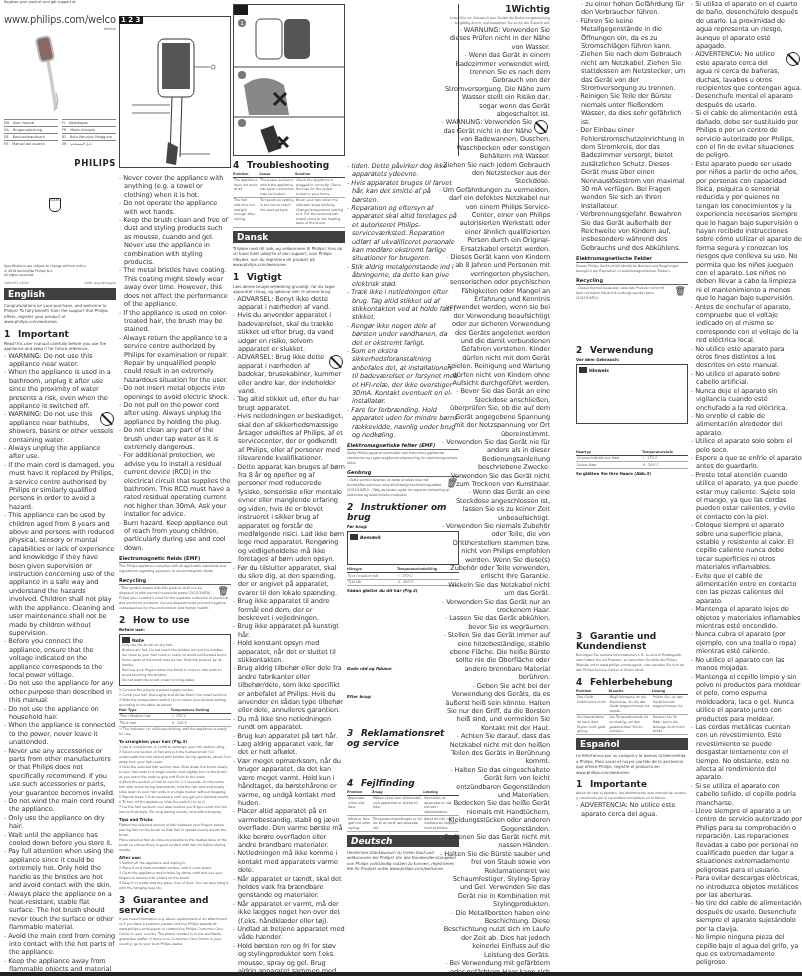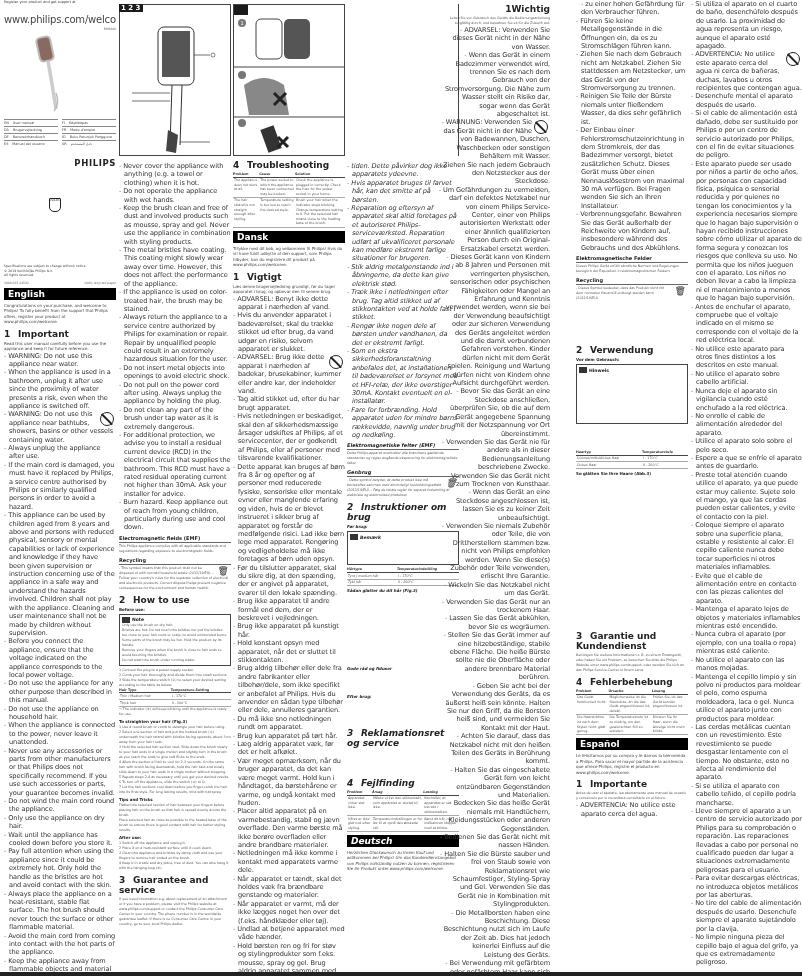--- a/index.html
+++ b/index.html
@@ -12,21 +12,21 @@
   .c4 { left: 347px; width: 112px; font-style: italic; }
   .c5 { left: 438px; width: 112px; text-align: right; }
   .c6 { left: 576px; width: 112px; }
   .c7 { left: 691px; width: 111px; }
   .bottom-rule { position: absolute; left: 0; right: 0; bottom: 0; height: 4px; background: #222; }
 
   .tiny { font-size: 3.3px; line-height: 5px; color: #555; }
   .small { font-size: 4px; line-height: 5.5px; color: #444; }
   .bul { font-size: 6.6px; line-height: 8.4px; color: #333; padding-left: 5px; text-indent: -5px; letter-spacing: -0.1px; }
   .bul::before { content: "- "; color: #777; }
-  .lang-bar { background: #000000; color: #fff; font-size: 9px; font-weight: bold; padding: 1px 4px; margin: 3px 0; }
+  .lang-bar { background: #404040; color: #fff; font-size: 9px; font-weight: bold; padding: 1px 4px; margin: 3px 0; }
   .h1 { font-size: 9px; font-weight: bold; margin: 4px 0 2px; color: #222; }
   .h1 .num { display: inline-block; width: 14px; }
   .h2 { font-size: 5px; font-weight: bold; border-bottom: 0.7px solid #666; margin: 3px 0 1px; padding-bottom: 1px; }
   .sub { font-size: 4px; font-weight: bold; margin: 2px 0 1px; }
   .note-box { border: 0.8px solid #444; padding: 2px; margin: 2px 0; }
   .note-head { font-size: 4.5px; font-weight: bold; display: flex; align-items: center; gap: 2px; }
   .note-icon { width: 8px; height: 6px; background: #333; display: inline-block; }
   .tbl { width: 100%; border-collapse: collapse; font-size: 3.3px; line-height: 4.6px; color: #555; }
   .tbl th { text-align: left; border-bottom: 0.7px solid #444; font-weight: bold; color: #333; }
   .tbl td { vertical-align: top; padding: 0.5px 1px; border-bottom: 0.5px solid #aaa; }
@@ -128,38 +128,38 @@
   <div class="bul">Do not wind the main cord round the appliance.</div>
   <div class="bul">Only use the appliance on dry hair.</div>
   <div class="bul">Wait until the appliance has cooled down before you store it.</div>
   <div class="bul">Pay full attention when using the appliance since it could be extremely hot. Only hold the handle as the bristles are hot and avoid contact with the skin.</div>
   <div class="bul">Always place the appliance on a heat-resistant, stable flat surface. The hot brush should never touch the surface or other flammable material.</div>
   <div class="bul">Avoid the main cord from coming into contact with the hot parts of the appliance.</div>
   <div class="bul">Keep the appliance away from flammable objects and material when it is switched on.</div>
 </div>
 
 <div class="col c2">
-  <div class="fig-box" style="height:152px;margin-top:4px;">
+  <div class="fig-box" style="height:152px;margin-top:16px;">
     <span class="fig-label">1 2 3</span>
     <svg width="110" height="150" viewBox="0 0 110 150">
       <rect x="38" y="22" width="36" height="58" rx="6" fill="#fff" stroke="#333" stroke-width="1"></rect>
       <rect x="42" y="26" width="28" height="46" fill="#555"></rect>
       <path d="M52 80 L50 140 M62 80 L60 140" stroke="#333" stroke-width="1" fill="none"></path>
       <path d="M48 125 L58 130 L56 148 L46 146 Z" fill="#444"></path>
       <line x1="74" y1="50" x2="90" y2="50" stroke="#333" stroke-width="0.7"></line>
       <circle cx="93" cy="50" r="2" fill="none" stroke="#333" stroke-width="0.6"></circle>
       <line x1="12" y1="88" x2="50" y2="88" stroke="#333" stroke-width="0.7"></line>
       <line x1="12" y1="96" x2="50" y2="96" stroke="#333" stroke-width="0.7"></line>
       <line x1="60" y1="137" x2="90" y2="137" stroke="#333" stroke-width="0.7"></line>
     </svg>
   </div>
   <div style="height:6px"></div>
   <div class="bul">Never cover the appliance with anything (e.g. a towel or clothing) when it is hot.</div>
   <div class="bul">Do not operate the appliance with wet hands.</div>
-  <div class="bul">Keep the brush clean and free of dust and involved products such as mousse, spray and gel. Never use the appliance in combination with styling products.</div>
+  <div class="bul">Keep the brush clean and free of dust and styling products such as mousse, cuando and gel. Never use the appliance in combination with styling products.</div>
   <div class="bul">The metal bristles have coating. This coating might slowly wear away over time. However, this does not affect the performance of the appliance.</div>
   <div class="bul">If the appliance is used on color-treated hair, the brush may be stained.</div>
   <div class="bul">Always return the appliance to a service centre authorized by Philips for examination or repair. Repair by unqualified people could result in an extremely hazardous situation for the user.</div>
   <div class="bul">Do not insert metal objects into openings to avoid electric shock.</div>
   <div class="bul">Do not pull on the power cord after using. Always unplug the appliance by holding the plug.</div>
   <div class="bul">Do not clean any part of the brush under tap water as it is extremely dangerous.</div>
   <div class="bul">For additional protection, we advise you to install a residual current device (RCD) in the electrical circuit that supplies the bathroom. This RCD must have a rated residual operating current not higher than 30mA. Ask your installer for advice.</div>
   <div class="bul">Burn hazard. Keep appliance out of reach from young children, particularly during use and cool down.</div>
   <div class="h2">Electromagnetic fields (EMF)</div>
   <div class="tiny">This Philips appliance complies with all applicable standards and regulations regarding exposure to electromagnetic fields.</div>
@@ -360,21 +360,21 @@
         </tr>
   </tbody>
     </table>
   <div class="lang-bar">Deutsch</div>
   <div class="small">Herzlichen Glückwunsch zu Ihrem Kauf und willkommen bei Philips! Um das Kundendienstangebot von Philips vollständig nutzen zu können, registrieren Sie Ihr Produkt unter www.philips.com/welcome.</div>
 </div>
 
 <div class="col c5">
   <div class="h1"><span class="num">1</span><span>Wichtig</span></div>
   <div class="tiny">Lesen Sie vor Gebrauch des Geräts die Bedienungsanleitung sorgfältig durch, und bewahren Sie es für die Zukunft auf.</div>
-  <div class="bul">ADVARSEL: Verwenden Sie dieses Gerät nicht in der Nähe von Wasser.</div>
+  <div class="bul">WARNUNG: Verwenden Sie dieses Prüfen nicht in der Nähe von Wasser.</div>
   <div class="bul">Wenn das Gerät in einem Badezimmer verwendet wird, trennen Sie es nach dem Gebrauch von der Stromversorgung. Die Nähe zum Wasser stellt ein Risiko dar, sogar wenn das Gerät abgeschaltet ist.</div>
   <div>
       <span class="ban"></span>
       <div class="bul">WARNUNG: Verwenden Sie das Gerät nicht in der Nähe von Badewannen, Duschen, Waschbecken oder sonstigen Behältern mit Wasser.</div>
     </div>
   <div class="bul">Ziehen Sie nach jedem Gebrauch den Netzstecker aus der Steckdose.</div>
   <div class="bul">Um Gefährdungen zu vermeiden, darf ein defektes Netzkabel nur von einem Philips Service-Center, einer von Philips autorisierten Werkstatt oder einer ähnlich qualifizierten Person durch ein Original-Ersatzkabel ersetzt werden.</div>
   <div class="bul">Dieses Gerät kann von Kindern ab 8 Jahren und Personen mit verringerten physischen, sensorischen oder psychischen Fähigkeiten oder Mangel an Erfahrung und Kenntnis verwendet werden, wenn sie bei der Verwendung beaufsichtigt oder zur sicheren Verwendung des Geräts angeleitet werden und die damit verbundenen Gefahren verstehen. Kinder dürfen nicht mit dem Gerät spielen. Reinigung und Wartung dürfen nicht von Kindern ohne Aufsicht durchgeführt werden.</div>
   <div class="bul">Bevor Sie das Gerät an eine Steckdose anschließen, überprüfen Sie, ob die auf dem Gerät angegebene Spannung mit der Netzspannung vor Ort übereinstimmt.</div>
   <div class="bul">Verwenden Sie das Gerät nie für andere als in dieser Bedienungsanleitung beschriebene Zwecke.</div>

